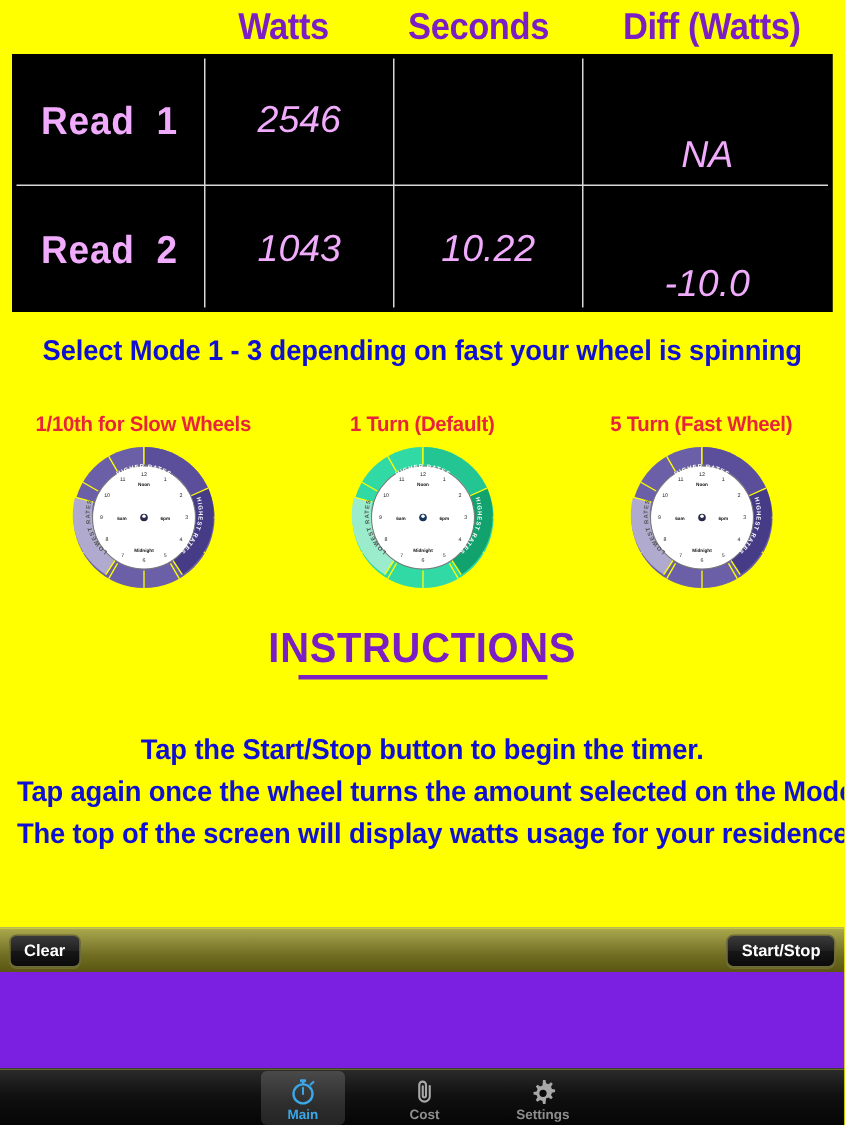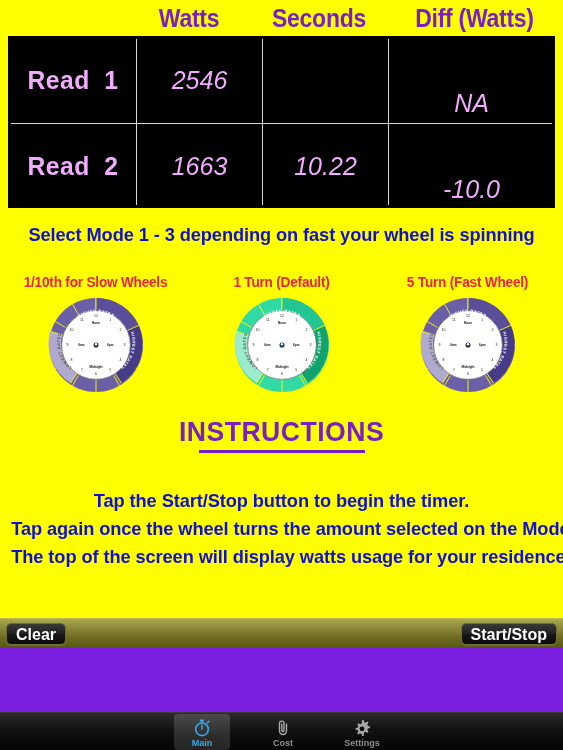--- a/index.html
+++ b/index.html
@@ -219,21 +219,21 @@
     height: 22px;
     line-height: 21px;
     padding: 0 9px;
     border-radius: 5px;
     background: linear-gradient(to bottom, #3a3a3a 0%, #202020 50%, #161616 51%, #0b0b0b 100%);
     border: 1px solid #6d6b3a;
     box-shadow: 0 1px 0 rgba(255,255,255,0.12);
     color: #ffffff;
     font-family: "Liberation Sans", sans-serif;
     font-weight: bold;
-    font-size: 16px;
+    font-size: 11px;
     text-align: center;
     box-sizing: border-box;
     white-space: nowrap;
   }
   .tb-clear { left: 6px; }
   .tb-start { right: 6px; }
 
   
   .purple-panel {
     position: absolute;
@@ -309,21 +309,21 @@
         <span class="cell-value">2546</span>
       </div>
       <div class="cell r1 c3">
         <span class="cell-value">NA</span>
       </div>
 
       <div class="cell r2 c0">
         <span class="cell-label">Read  2</span>
       </div>
       <div class="cell r2 c1">
-        <span class="cell-value">1663</span>
+        <span class="cell-value">1043</span>
       </div>
       <div class="cell r2 c2">
         <span class="cell-value">10.22</span>
       </div>
       <div class="cell r2 c3">
         <span class="cell-value">-10.0</span>
       </div>
     </div>
 
     <div class="mode-prompt">Select Mode 1 - 3 depending on fast your wheel is spinning</div>

